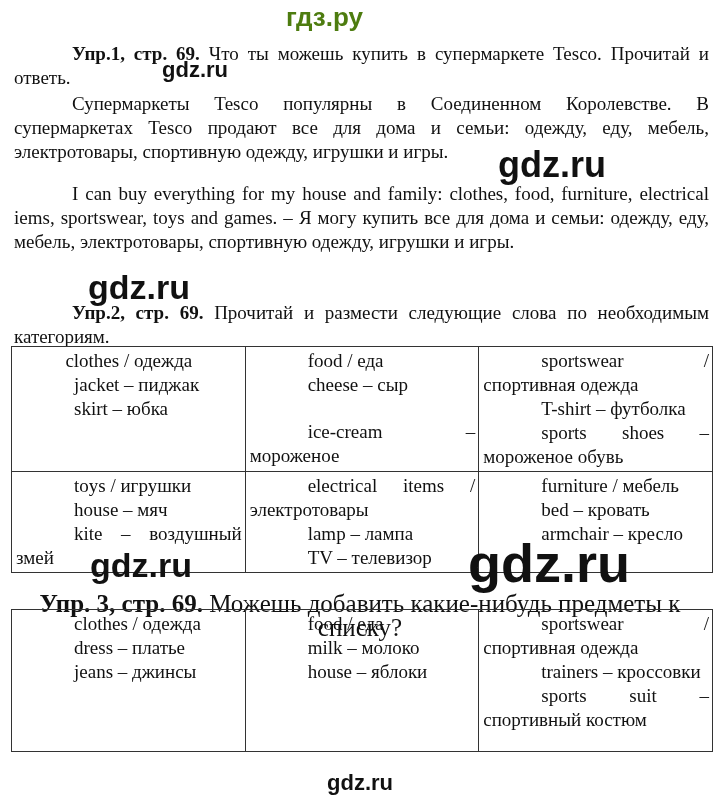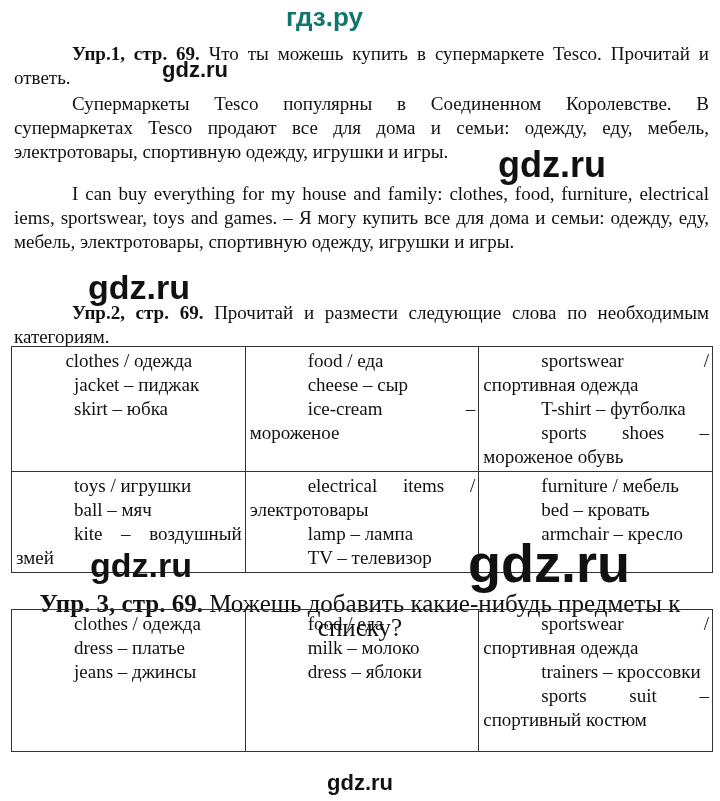--- a/index.html
+++ b/index.html
@@ -1,21 +1,21 @@
 <!DOCTYPE html>
 <html><head>
 <meta charset="utf-8">
 <style>
   * { margin: 0; padding: 0; box-sizing: border-box; }
   html, body { width: 720px; height: 801px; background: #ffffff; overflow: hidden; }
   body { position: relative; font-family: "Liberation Serif", serif; color: #111; }
 
   .header-logo {
     position: absolute; top: 2px; left: 0; width: 649px; text-align: center;
-    font-family: "Liberation Sans", sans-serif; font-weight: bold; font-size: 26px; color: #0f766e;
+    font-family: "Liberation Sans", sans-serif; font-weight: bold; font-size: 26px; color: #4d7c0f;
   }
   .footer-logo {
     position: absolute; top: 770px; left: 0; width: 720px; text-align: center;
     font-family: "Liberation Sans", sans-serif; font-weight: bold; font-size: 22px; color: #111;
   }
   .wm {
     position: absolute; font-family: "Liberation Sans", sans-serif; font-weight: bold; color: #111;
     line-height: 1; pointer-events: none;
   }
   .wm1 { left: 162px; top: 59px; font-size: 22px; }
@@ -70,32 +70,32 @@
   <tbody>
       <tr class="r1">
     <td>
       <span class="cell-line head center">clothes / одежда</span>
       <span class="cell-line ind">jacket – пиджак</span>
       <span class="cell-line ind">skirt – юбка</span>
     </td>
     <td>
       <span class="cell-line head ind">food / еда</span>
       <span class="cell-line ind">cheese – сыр</span>
-      <span class="cell-line" style="text-indent:58px;">ice-cream – мороженое</span>
+      <span class="cell-line" style="text-indent:58px;margin-top:23px;">ice-cream – мороженое</span>
     </td>
     <td>
       <span class="cell-line head" style="text-indent:58px;">sportswear / спортивная одежда</span>
       <span class="cell-line ind">T-shirt – футболка</span>
       <span class="cell-line" style="text-indent:58px;">sports shoes – мороженое обувь</span>
     </td>
   </tr>
   <tr class="r2">
     <td>
       <span class="cell-line head ind">toys / игрушки</span>
-      <span class="cell-line ind">ball – мяч</span>
+      <span class="cell-line ind">house – мяч</span>
       <span class="cell-line" style="text-indent:58px;">kite – воздушный змей</span>
     </td>
     <td>
       <span class="cell-line head" style="text-indent:58px;">electrical items / электротовары</span>
       <span class="cell-line ind">lamp – лампа</span>
       <span class="cell-line ind">TV – телевизор</span>
     </td>
     <td>
       <span class="cell-line head ind">furniture / мебель</span>
       <span class="cell-line ind">bed – кровать</span>
@@ -111,21 +111,21 @@
   <tbody>
       <tr>
     <td>
       <span class="cell-line head ind">clothes / одежда</span>
       <span class="cell-line ind">dress – платье</span>
       <span class="cell-line ind">jeans – джинсы</span>
     </td>
     <td>
       <span class="cell-line head ind">food / еда</span>
       <span class="cell-line ind">milk – молоко</span>
-      <span class="cell-line ind">dress – яблоки</span>
+      <span class="cell-line ind">house – яблоки</span>
     </td>
     <td>
       <span class="cell-line head" style="text-indent:58px;">sportswear / спортивная одежда</span>
       <span class="cell-line" style="text-indent:58px;">trainers – кроссовки</span>
       <span class="cell-line" style="text-indent:58px;font-family:Liberation Serif, serif;">sports suit – спортивный костюм</span>
     </td>
   </tr>
 </tbody>
   </table>
 

